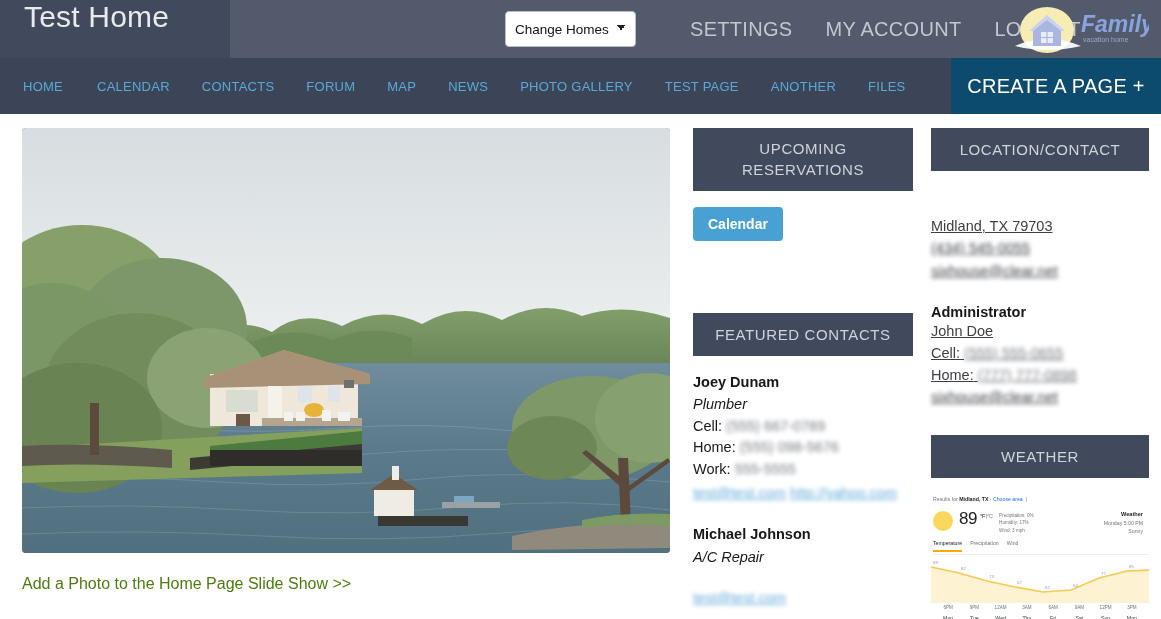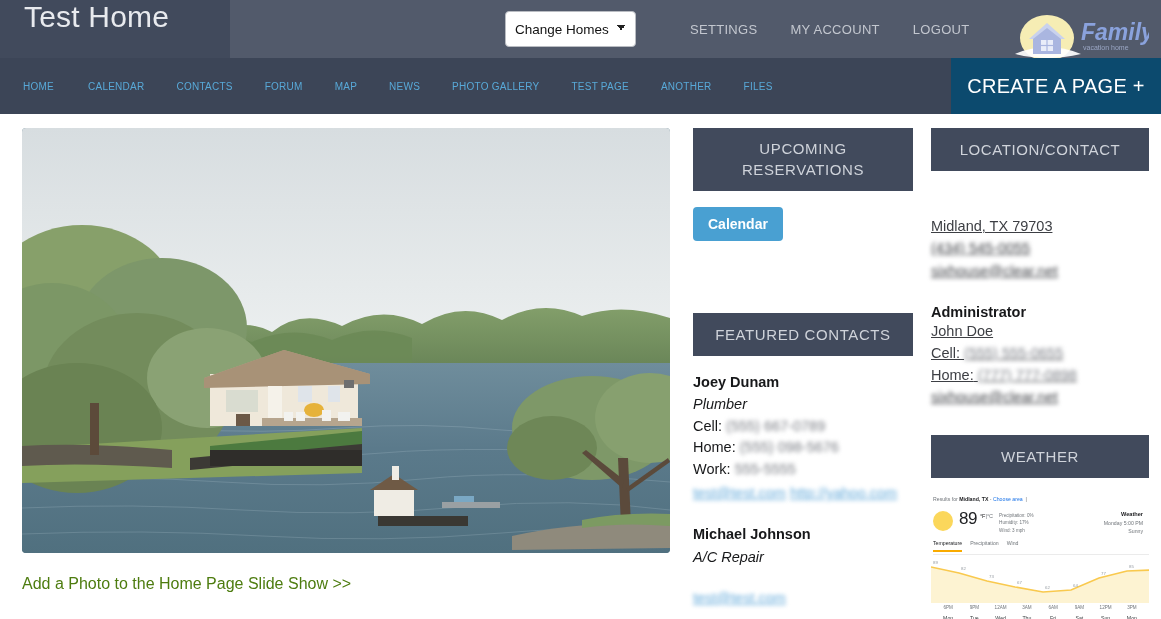--- a/index.html
+++ b/index.html
@@ -57,33 +57,33 @@
       linear-gradient(45deg, transparent 50%, #222 50%),
       linear-gradient(135deg, #222 50%, transparent 50%);
     background-position:
       calc(100% - 14px) 13px,
       calc(100% - 9px) 13px;
     background-size: 5px 5px, 5px 5px;
     background-repeat: no-repeat;
   }
   .topnav-link {
     color: #c3c7cf;
-    font-size: 13px;
+    font-size: 20px;
     letter-spacing: .3px;
     text-decoration: none;
     margin-left: 33px;
     font-weight: 400;
     white-space: nowrap;
   }
   .topnav-link:first-of-type { margin-left: 54px; }
 
   .logo-wrap {
     position: absolute;
     right: 12px;
-    top: 12px;
+    top: 4px;
     width: 140px;
     height: 50px;
   }
   .logo-svg { display: block; }
 
   
   .mainnav {
     height: 56px;
     background: #3c4557;
     display: flex;
@@ -91,21 +91,21 @@
     position: relative;
   }
   .mainnav-links {
     display: flex;
     align-items: center;
     padding-left: 23px;
     gap: 0;
   }
   .nav-link {
     color: #58a9d8;
-    font-size: 10px;
+    font-size: 13px;
     letter-spacing: .25px;
     text-decoration: none;
     padding: 0 16px;
     white-space: nowrap;
   }
   .nav-link:first-child { padding-left: 0; padding-right: 18px; }
   .create-page {
     position: absolute;
     right: 0; top: 0;
     width: 210px;

